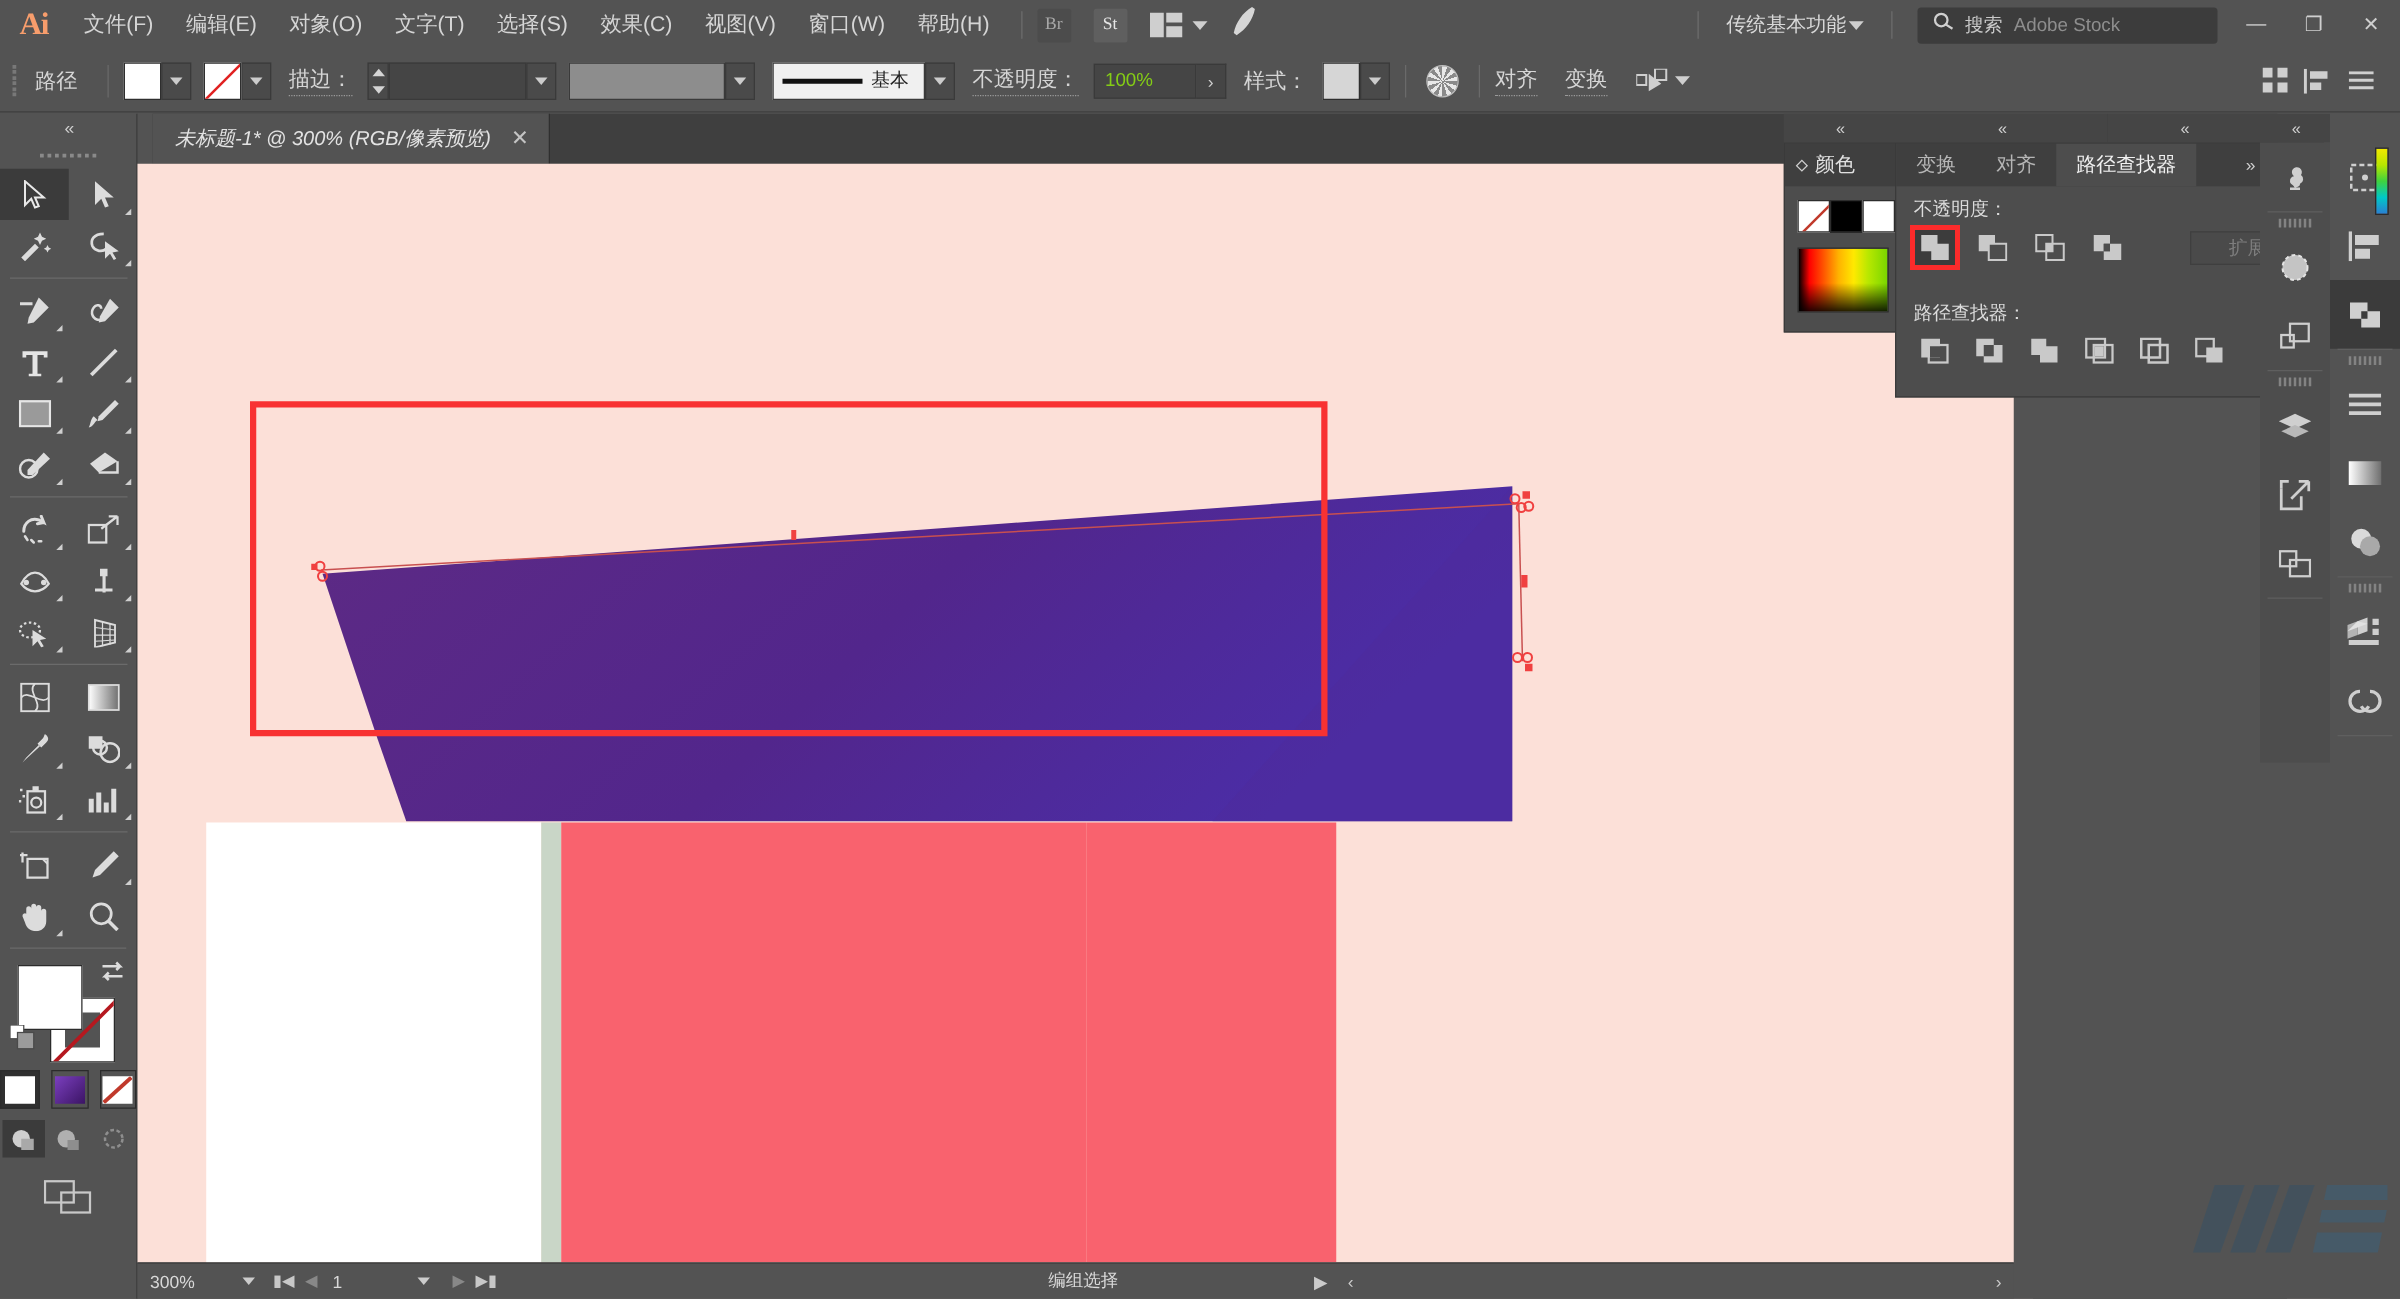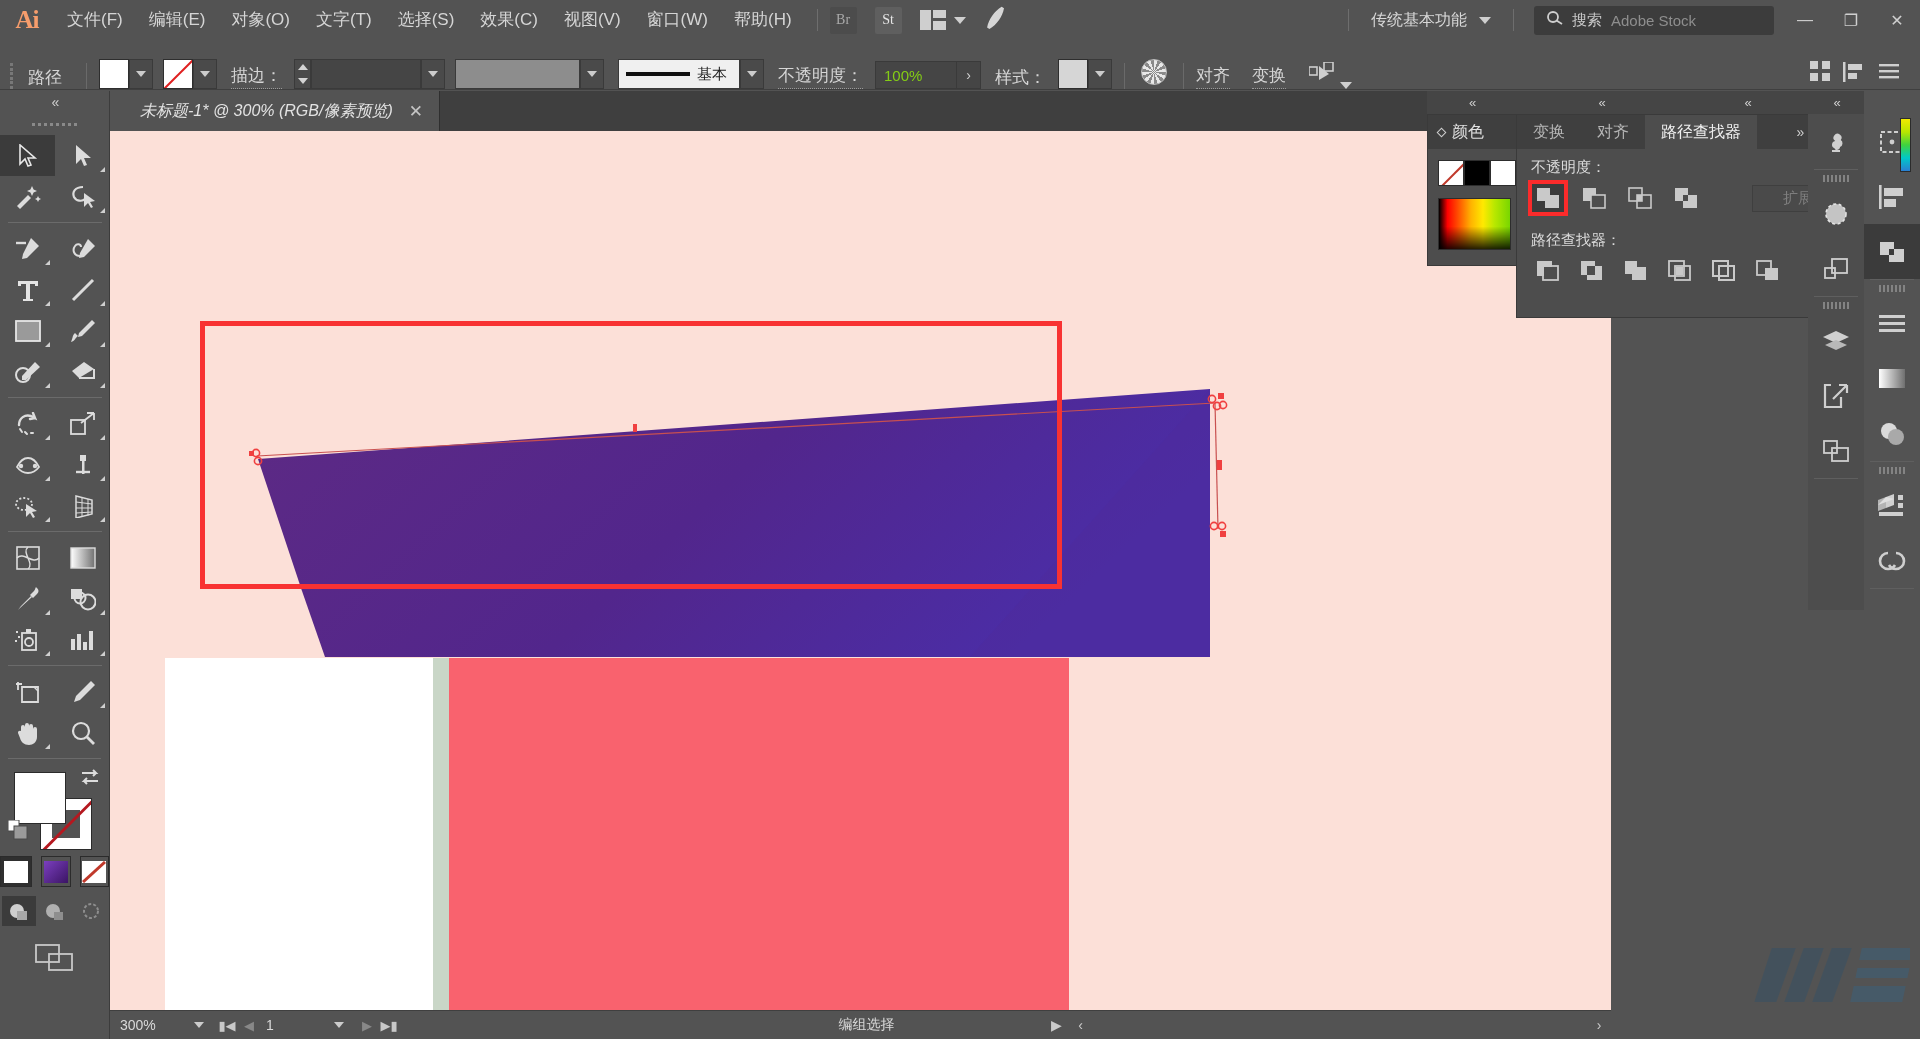--- a/index.html
+++ b/index.html
@@ -33,35 +33,35 @@
     display: flex; align-items: center; justify-content: center; border-radius: 2px;
     font-family: "Liberation Serif", serif; margin-right: 18px;
   }
   .mb-badge.active { background: #5f5f5f; color: #e6e6e6; }
   .mb-arrange { display: flex; align-items: center; gap: 8px; margin-right: 16px; }
   .arrange-glyph { width: 26px; height: 20px; position: relative; }
   .chev { width: 0; height: 0; border-left: 6px solid transparent; border-right: 6px solid transparent;
           border-top: 7px solid #cfcfcf; }
   .rocket { font-size: 21px; color: #d6d6d6; transform: rotate(-10deg); }
   .mb-spacer { flex: 1; }
-  .workspace-sel { display: flex; align-items: center; gap: 12px; font-size: 16px; color: #d8d8d8; padding: 0 10px; }
+  .workspace-sel { display: flex; align-items: center; gap: 2px; font-size: 16px; color: #d8d8d8; padding: 0 10px; }
   .search-stock {
     display: flex; align-items: center; gap: 9px; background: #3c3c3c; height: 29px;
     border-radius: 3px; padding: 0 12px; margin: 16px 8px; min-width: 240px;
   }
   .search-stock .ph { font-size: 15px; color: #8e8e8e; }
   .search-stock .q1 { font-size: 15px; color: #c9c9c9; }
   .wbtns { display: flex; align-items: center; height: 40px; }
   .wbtn { width: 46px; height: 40px; display: flex; align-items: center; justify-content: center; color: #cfcfcf; font-size: 16px; }
 
   
   .controlbar {
     position: absolute; left: 0; top: 40px; width: 1920px; height: 50px;
     background: #535353; border-bottom: 1px solid #3f3f3f;
-    display: flex; align-items: flex-end; padding-left: 10px;
+    display: flex; align-items: center; padding-left: 10px;
   }
   .grip { width: 8px; height: 26px; display: flex; flex-direction: column; justify-content: space-between; margin-right: 10px; }
   .grip i { display: block; width: 3px; height: 3px; background: #787878; }
   .cb-label { font-size: 17px; color: #d5d5d5; margin-right: 12px; white-space: nowrap; }
   .cb-label.dotted { border-bottom: 1px dotted #9a9a9a; padding-bottom: 1px; }
   .cb-sep { width: 1px; height: 26px; background: #6a6a6a; margin: 0 12px; }
   .swatch-combo { display: flex; align-items: center; height: 30px; }
   .swatch { width: 30px; height: 30px; border: 1px solid #2e2e2e; }
   .swatch.white { background: #ffffff; }
   .swatch.none { background: #ffffff; position: relative; overflow: hidden; }
@@ -834,21 +834,21 @@
         </div>
         <div class="pf-btn">
           <svg width="24" height="22" viewBox="0 0 24 22">
               <path d="M1 1 H14 V8 H9 V14 H1 Z" fill="#c9c9c9"></path>
               <path d="M14 8 H23 V21 H9 V14 H14 Z" fill="#c9c9c9"></path>
               <rect x="9" y="8" width="5" height="6" fill="#4d4d4d"></rect>
             </svg>
         </div>
         <div class="pf-expand">扩展</div>
       </div>
-      <div class="pf-sectlabel" style="margin-top:18px">路径查找器：</div>
+      <div class="pf-sectlabel" style="margin-top:28px">路径查找器：</div>
       <div class="pf-row2">
         <div class="pf-btn">
           <svg width="24" height="22" viewBox="0 0 24 22">
               <rect x="1" y="1" width="15" height="15" fill="#c9c9c9"></rect>
               <rect x="7" y="6" width="15" height="14" fill="none" stroke="#c9c9c9" stroke-width="1.8"></rect>
               <rect x="8" y="7" width="8" height="9" fill="#4d4d4d"></rect>
             </svg>
         </div>
         <div class="pf-btn">
           <svg width="24" height="22" viewBox="0 0 24 22">

